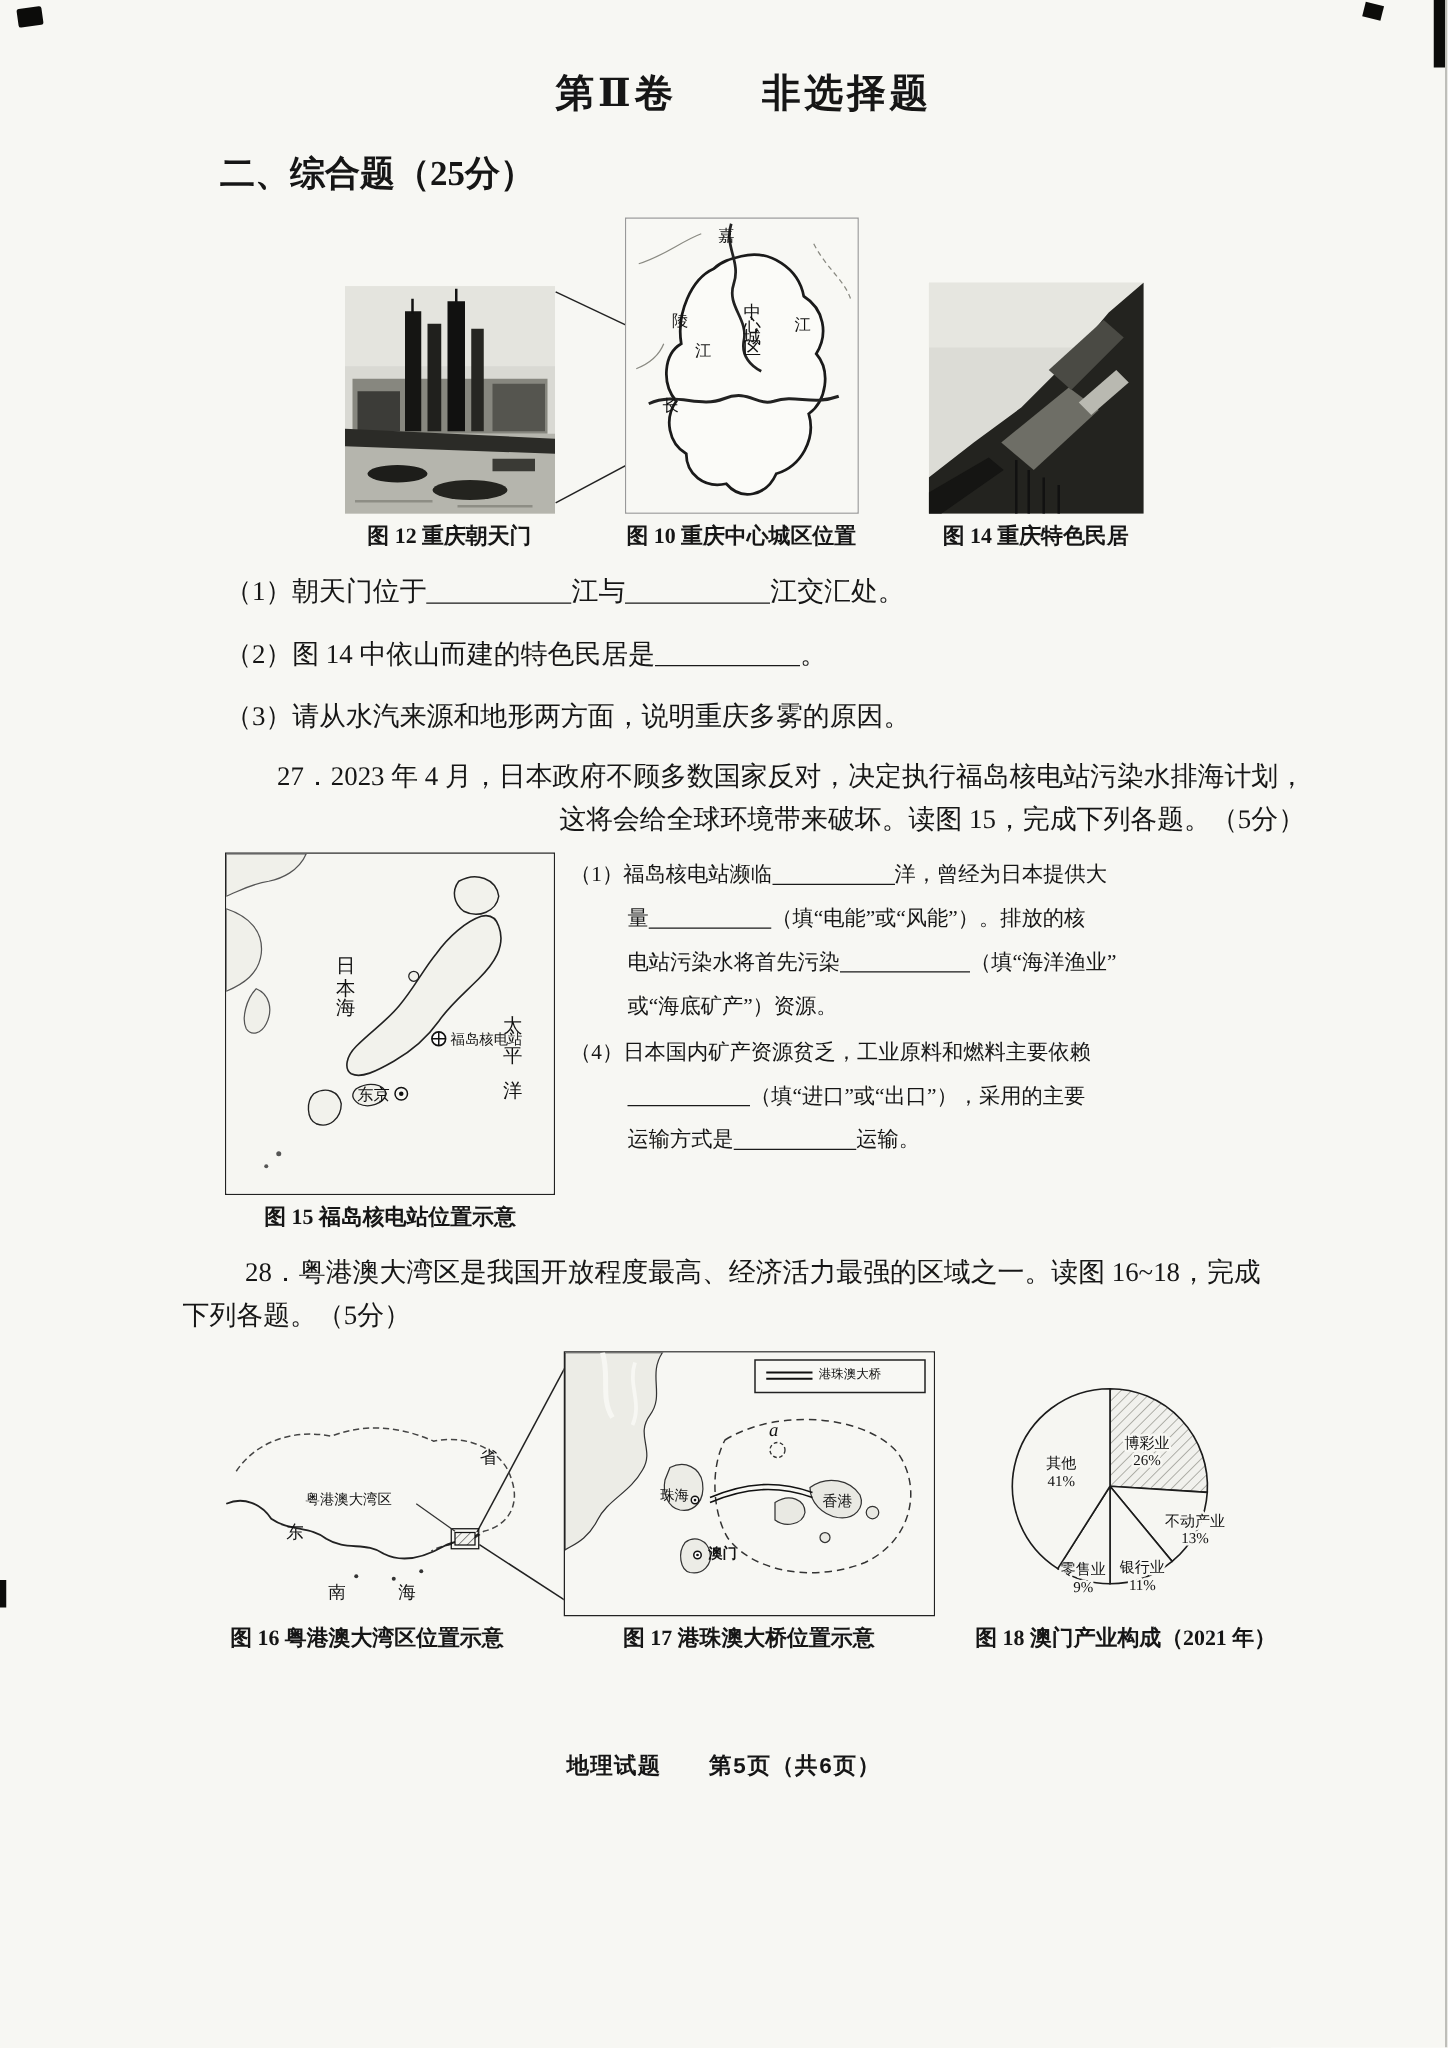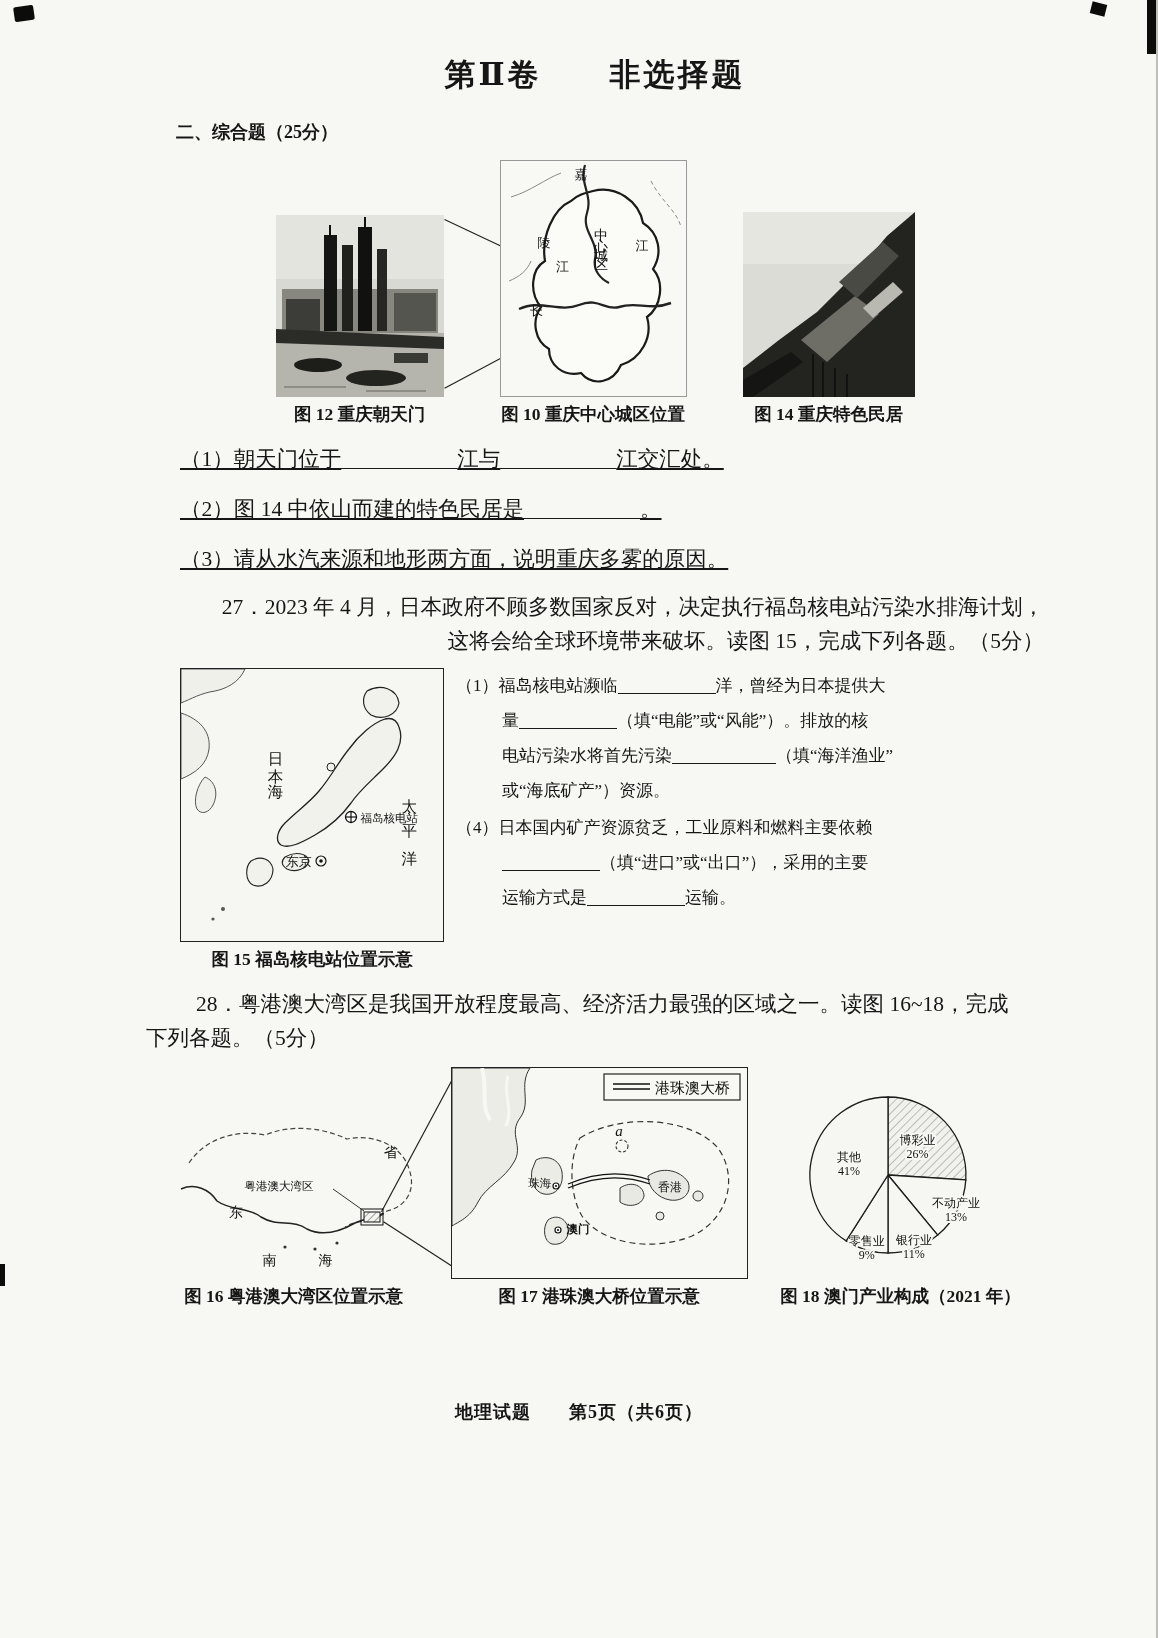--- a/index.html
+++ b/index.html
@@ -1,44 +1,44 @@
 <!DOCTYPE html>
 <html><head>
 <meta charset="utf-8">
 <style>
   html,body{margin:0;padding:0;}
   .sheet{position:relative;width:1158px;height:1638px;background:#f7f7f3;overflow:hidden;
          font-family:"Liberation Serif","DejaVu Serif",serif;color:#161616;}
   .content{position:relative;padding:54px 114px 0 146px;}
   .page-title{text-align:center;font-size:31px;font-weight:bold;letter-spacing:3px;}
-  .section-heading{margin:24px 0 0 30px;font-size:18px;font-weight:bold;}
+  .section-heading{margin:24px 0 0 30px;font-size:28px;font-weight:bold;}
   .para{margin-top:10px;font-size:21.5px;line-height:34px;}
   .para .ln{display:block;}
   .para .ln.first{text-indent:50px;}
-  .subq{margin:16px 0 0 34px;font-size:21.5px;line-height:34px;text-decoration:underline;}
+  .subq{margin:16px 0 0 34px;font-size:21.5px;line-height:34px;}
   .blank{display:inline-block;border-bottom:1.6px solid #1a1a1a;height:20px;vertical-align:-3px;}.w95{width:98px}.w100{width:104px}.w115{width:116px}
   .figs-wrap{margin-top:16px;}
   .figs-inner{position:relative;display:flex;align-items:flex-end;width:max-content;margin:0 auto;}
   .q26-inner{gap:56px;}
   .q28-inner{gap:28px;}
   .figcol{display:flex;flex-direction:column;align-items:center;}
   .figbox{position:relative;background:#fafaf6;}
   .bordered{border:1.5px solid #222;}
   .light-border{border:1px solid #999;}
   .caption{font-size:17.5px;font-weight:bold;text-align:center;margin-top:5px;white-space:nowrap;line-height:24px;}
   .overlay{position:absolute;left:0;top:0;width:100%;height:100%;pointer-events:none;}
   .maplabel{position:absolute;font-size:12.5px;line-height:1.1;white-space:nowrap;color:#111;}
   .vert{writing-mode:vertical-rl;}
   .q27-row{display:flex;margin-top:10px;align-items:flex-start;}
   .q27-right{flex:1;margin-left:12px;font-size:17px;line-height:35px;}
   .q27-right .line{white-space:nowrap;}
   .q27-right .cont{padding-left:46px;}
   .q27-right .grp2{margin-top:2px;}
   .pie-label{font-size:12px;fill:#111;paint-order:stroke;stroke:#f7f7f3;stroke-width:4px;stroke-linejoin:round;}
-  .footer{position:absolute;top:1400px;left:0;width:100%;text-align:center;font-size:18px;font-weight:bold;letter-spacing:1px;}
+  .footer{position:absolute;top:1400px;left:0;width:100%;text-align:center;font-size:18px;font-weight:bold;letter-spacing:1px;font-family:Liberation Mono, monospace;}
   .scan{position:absolute;background:#0c0c0a;}
   .scan.tl{left:14px;top:6px;width:20px;height:15px;transform:rotate(-8deg);border-radius:2px;}
   .scan.tr1{right:2px;top:0;width:9px;height:54px;}
   .scan.tr2{right:52px;top:3px;width:15px;height:12px;transform:rotate(14deg);}
   .scan.lm{left:0;top:1264px;width:5px;height:22px;}
   .edge-right{position:absolute;right:0;top:0;bottom:0;width:2px;background:rgba(60,60,52,.30);}
 </style>
 </head>
 <body>
 
@@ -250,21 +250,21 @@
               <path d="M116,120 C144,108 170,106 198,116" stroke="#111" stroke-width="1.3" fill="none"></path>
               <circle cx="170" cy="78" r="6" stroke="#333" stroke-width="1.1" stroke-dasharray="3,2" fill="none"></circle>
               <circle cx="104" cy="118" r="3" fill="#fff" stroke="#111" stroke-width="1.2"></circle>
               <circle cx="104" cy="118" r="1.1" fill="#111"></circle>
               <circle cx="106" cy="162" r="3" fill="#fff" stroke="#111" stroke-width="1.2"></circle>
               <circle cx="106" cy="162" r="1.1" fill="#111"></circle>
               <rect x="152" y="6" width="136" height="26" fill="#f8f8f4" stroke="#222" stroke-width="1.2"></rect>
               <line x1="161" y1="16" x2="198" y2="16" stroke="#111" stroke-width="1.5"></line>
               <line x1="161" y1="21" x2="198" y2="21" stroke="#111" stroke-width="1.5"></line>
             </svg>
-            <span class="maplabel" style="left:69%;top:5.5%;font-size:15px;text-align:center;">港珠澳大桥</span>
+            <span class="maplabel" style="left:69%;top:5.5%;font-size:10px;text-align:center;">港珠澳大桥</span>
             <span class="maplabel" style="left:55.5%;top:26%;font-size:15px;font-style:italic;">a</span>
             <span class="maplabel" style="left:70%;top:54%;font-size:12px;">香港</span>
             <span class="maplabel" style="left:26%;top:52%;font-size:11.5px;">珠海</span>
             <span class="maplabel" style="left:39%;top:74%;font-size:11.5px;font-weight:bold;">澳门</span>
           </div>
           <div class="caption">图 17 港珠澳大桥位置示意</div>
         </div>
 
         <div class="figcol">
           <div class="figbox" style="width:250px;height:196px;background:transparent;">

